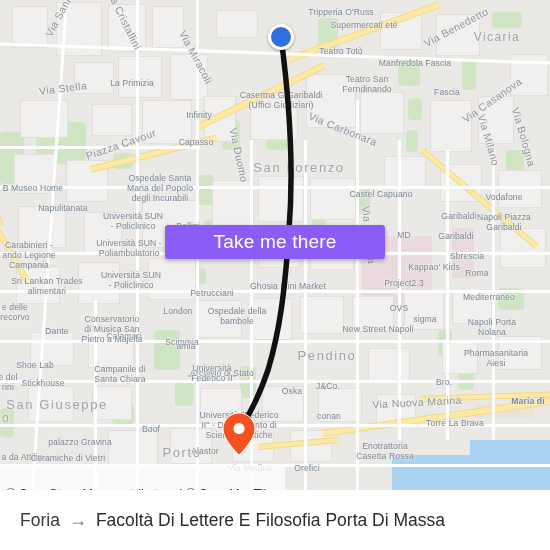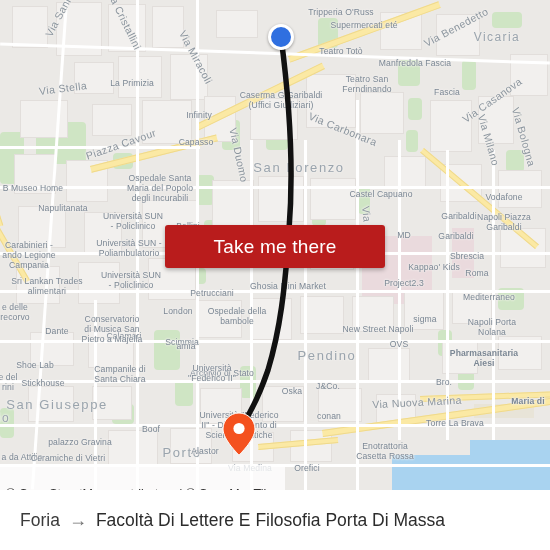--- a/index.html
+++ b/index.html
@@ -46,22 +46,22 @@
   .origin{
     position:absolute;left:268px;top:24px;width:20px;height:20px;
     border-radius:50%;background:#2f6fe0;border:3px solid #ffffff;
     box-shadow:0 1px 3px rgba(0,0,0,.35);
   }
   
   .destpin{position:absolute;left:222px;top:412px;width:34px;height:44px;}
 
   
   .cta{
-    position:absolute;left:165px;top:225px;width:220px;height:43px;
-    background:#b91c1c;border-radius:3px;
+    position:absolute;left:165px;top:225px;width:220px;height:34px;
+    background:#8b5cf6;border-radius:3px;
     box-shadow:0 2px 4px rgba(0,0,0,.28);
     display:flex;align-items:center;justify-content:center;
     color:#ffffff;font-size:19px;letter-spacing:.2px;
     cursor:pointer;user-select:none;
   }
 
   
   .attrib{
     position:absolute;left:0;top:465px;height:22px;
     padding:18px 6px;display:flex;align-items:center;
@@ -285,34 +285,34 @@
           <div class="lbl " style="left: 237px; top: 306px; transform: translate(-50%, 0px) rotate(0deg);">Ospedale della
 bambole</div>
           <div class="lbl " style="left: 188px; top: 221px; transform: translate(-50%, 0px) rotate(0deg);">Bellini</div>
           <div class="lbl area" style="left: 299px; top: 163px; transform: translate(-50%, 0px) rotate(0deg);">San Lorenzo</div>
           <div class="lbl " style="left: 288px; top: 281px; transform: translate(-50%, 0px) rotate(0deg);">Ghosia Mini Market</div>
           <div class="lbl " style="left: 381px; top: 189px; transform: translate(-50%, 0px) rotate(0deg);">Castel Capuano</div>
           <div class="lbl street" style="left: 369px; top: 230px; transform: translate(-50%, 0px) rotate(84deg);">Via Colletta</div>
           <div class="lbl " style="left: 404px; top: 230px; transform: translate(-50%, 0px) rotate(0deg);">MD</div>
           <div class="lbl " style="left: 434px; top: 262px; transform: translate(-50%, 0px) rotate(0deg);">Kappao' Kids</div>
           <div class="lbl " style="left: 404px; top: 278px; transform: translate(-50%, 0px) rotate(0deg);">Project2.3</div>
-          <div class="lbl " style="left: 399px; top: 303px; transform: translate(-50%, 0px) rotate(0deg); margin-top: 36px;">OVS</div>
+          <div class="lbl " style="left: 399px; top: 303px; transform: translate(-50%, 0px) rotate(0deg);">OVS</div>
           <div class="lbl " style="left: 425px; top: 314px; transform: translate(-50%, 0px) rotate(0deg);">sigma</div>
           <div class="lbl " style="left: 459px; top: 211px; transform: translate(-50%, 0px) rotate(0deg);">Garibaldi</div>
           <div class="lbl " style="left: 456px; top: 231px; transform: translate(-50%, 0px) rotate(0deg);">Garibaldi</div>
           <div class="lbl " style="left: 504px; top: 212px; transform: translate(-50%, 0px) rotate(0deg);">Napoli Piazza
 Garibaldi</div>
           <div class="lbl " style="left: 504px; top: 192px; transform: translate(-50%, 0px) rotate(0deg);">Vodafone</div>
           <div class="lbl " style="left: 467px; top: 251px; transform: translate(-50%, 0px) rotate(0deg);">Sbrescia</div>
           <div class="lbl " style="left: 477px; top: 268px; transform: translate(-50%, 0px) rotate(0deg);">Roma</div>
           <div class="lbl " style="left: 489px; top: 292px; transform: translate(-50%, 0px) rotate(0deg);">Mediterraneo</div>
           <div class="lbl " style="left: 492px; top: 317px; transform: translate(-50%, 0px) rotate(0deg);">Napoli Porta
 Nolana</div>
           <div class="lbl " style="left: 378px; top: 324px; transform: translate(-50%, 0px) rotate(0deg);">New Street Napoli</div>
-          <div class="lbl " style="left: 484px; top: 348px; transform: translate(-50%, 0px) rotate(0deg); font-weight: bold;">Pharmasanitaria
+          <div class="lbl " style="left: 496px; top: 348px; transform: translate(-50%, 0px) rotate(0deg);">Pharmasanitaria
 Aiesi</div>
           <div class="lbl " style="left: 444px; top: 377px; transform: translate(-50%, 0px) rotate(0deg);">Bro.</div>
           <div class="lbl street" style="left: 417px; top: 397px; transform: translate(-50%, 0px) rotate(-3deg);">Via Nuova Marina</div>
           <div class="lbl " style="left: 455px; top: 418px; transform: translate(-50%, 0px) rotate(0deg);">Torre La Brava</div>
           <div class="lbl " style="left: 528px; top: 396px; transform: translate(-50%, 0px) rotate(0deg); font-weight: bold;">Maria di</div>
           <div class="lbl " style="left: 385px; top: 441px; transform: translate(-50%, 0px) rotate(0deg);">Enotrattoria
 Casetta Rossa</div>
           <div class="lbl area" style="left: 327px; top: 351px; transform: translate(-50%, 0px) rotate(0deg);">Pendino</div>
           <div class="lbl " style="left: 328px; top: 381px; transform: translate(-50%, 0px) rotate(0deg);">J&amp;Co.</div>
           <div class="lbl " style="left: 292px; top: 386px; transform: translate(-50%, 0px) rotate(0deg);">Oska</div>

